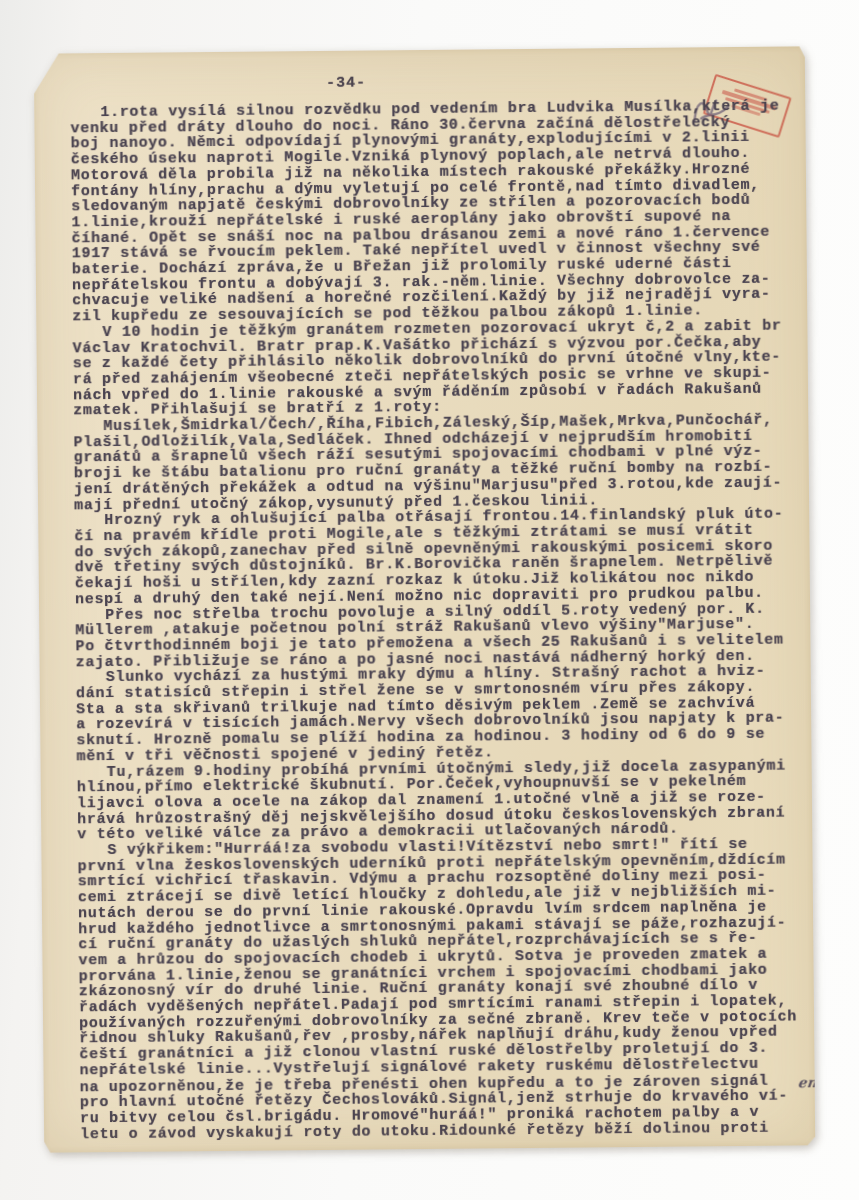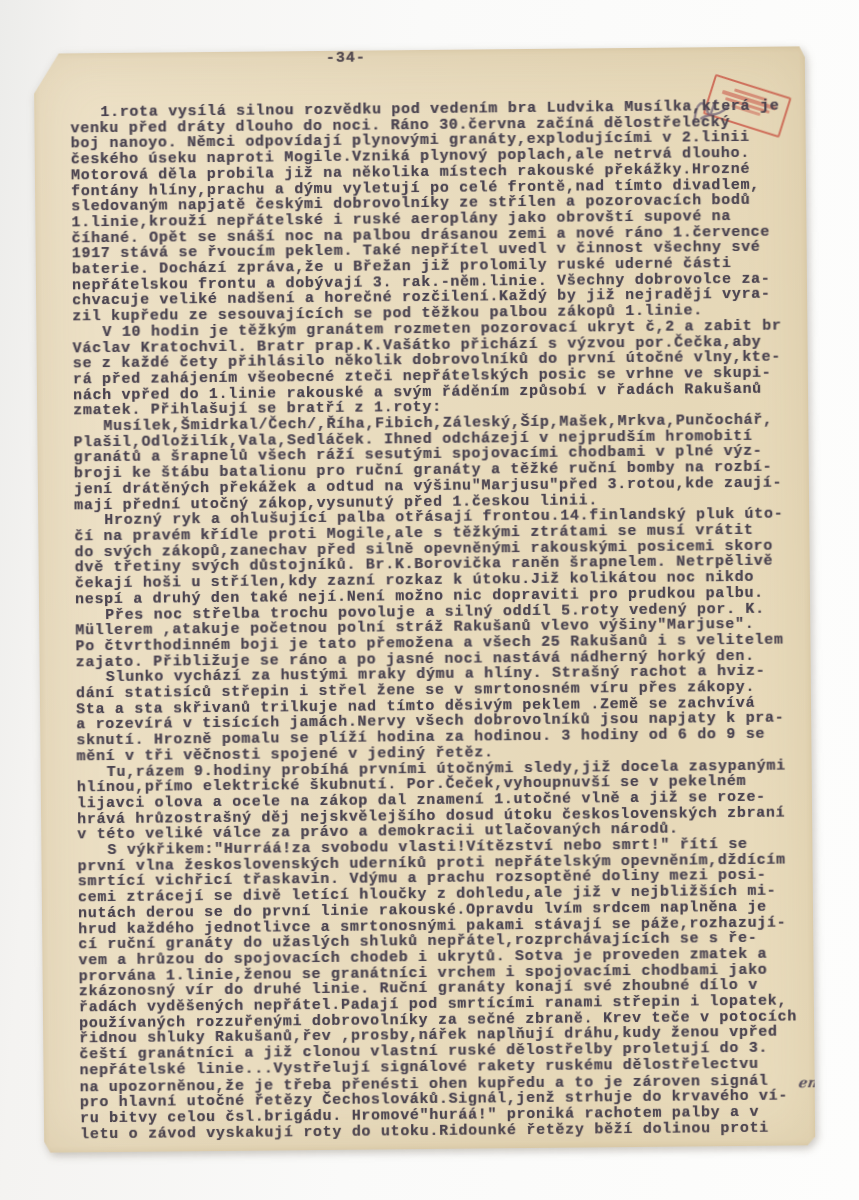--- a/index.html
+++ b/index.html
@@ -16,21 +16,21 @@
   .paper{
     position:absolute;inset:0;
     background:linear-gradient(100deg,#ede1c7 0%,#e9dcbf 40%,#e6d8b8 75%,#eaddbe 100%);
     clip-path:polygon(25px 0, 99.3% 0, 100% 1%, 100% 99.2%, 99% 100%, 0.8% 100%, 0 99%, 0 40px);
   }
   .paper::after{
     content:"";position:absolute;inset:0;pointer-events:none;
     box-shadow:inset 0 0 60px rgba(150,120,70,.18), inset 0 0 6px rgba(150,120,70,.16);
   }
   .page-number{
-    position:absolute;left:292px;top:0;
+    position:absolute;left:292px;top:25px;
     font-weight:700;font-size:15px;line-height:16px;letter-spacing:1px;
     color:#4b4450;text-shadow:.3px .3px .7px rgba(74,67,80,.55);
   }
   .text-block{
     position:absolute;left:36px;top:52px;width:742px;
     font-weight:700;font-size:15px;line-height:15.7px;letter-spacing:.7px;
     color:#4a4350;text-shadow:.3px .3px .7px rgba(74,67,80,.5);
   }
   .para{margin:0;white-space:pre;text-indent:30px;}
   .hand{

